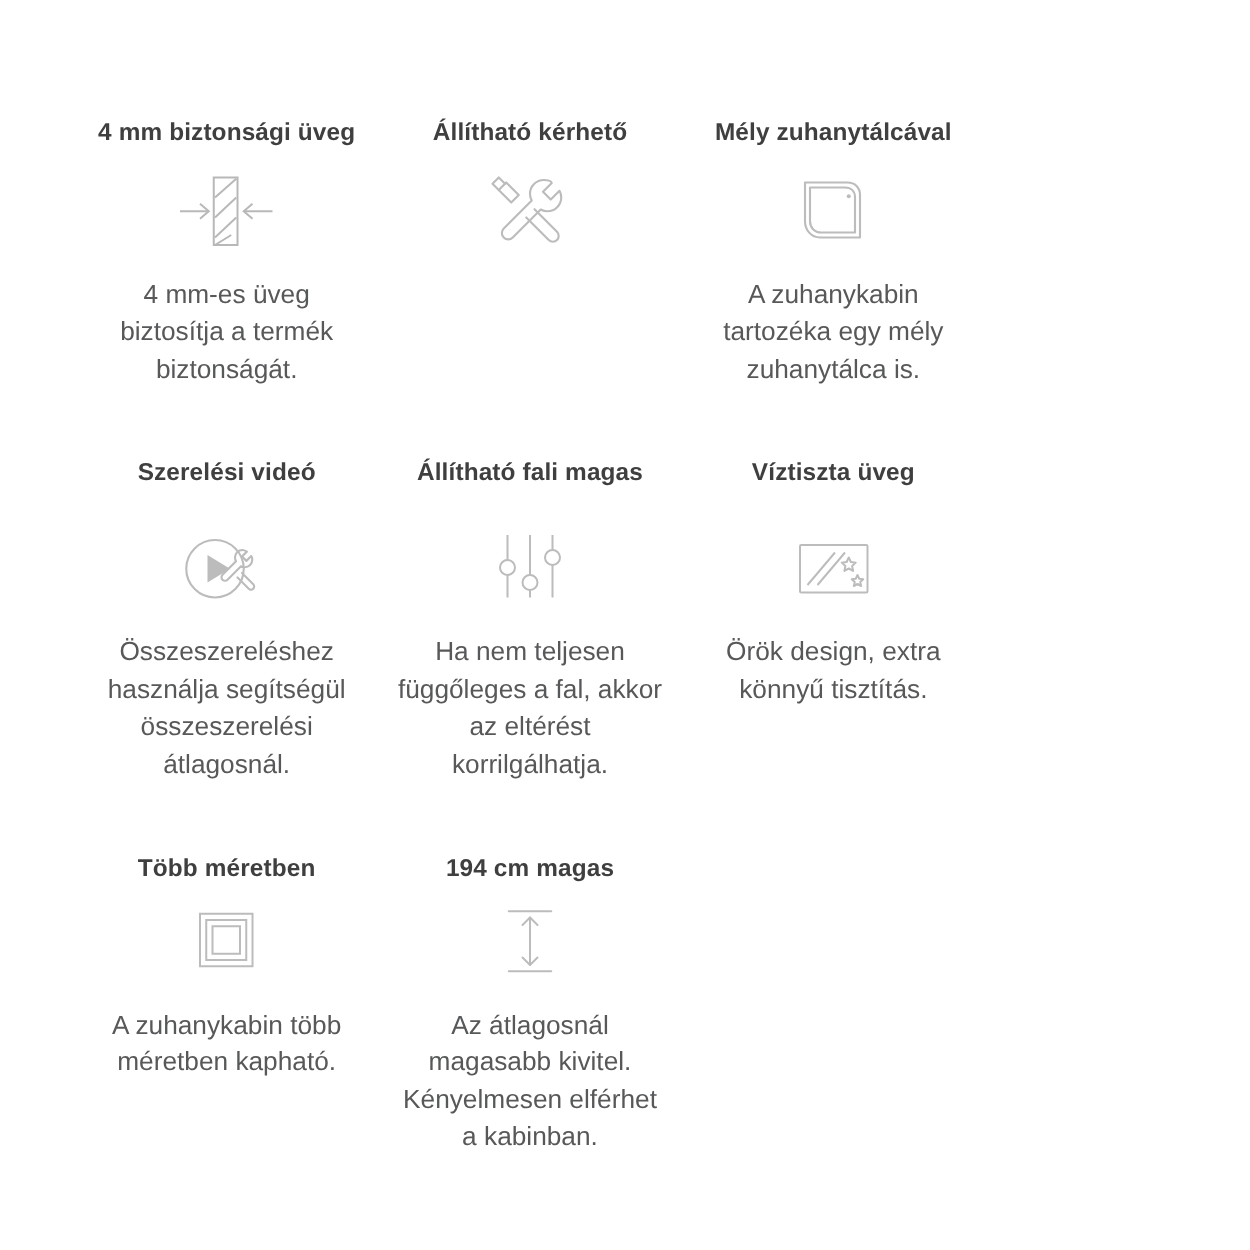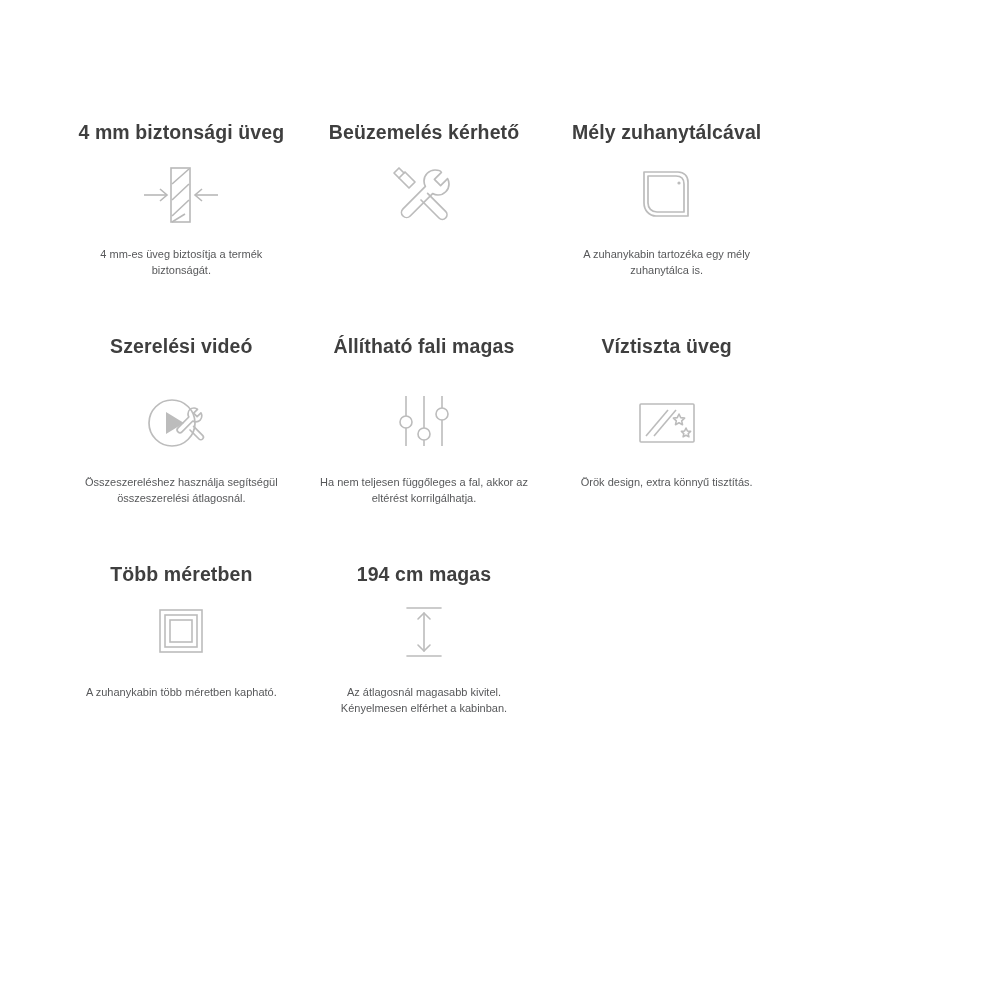--- a/index.html
+++ b/index.html
@@ -12,21 +12,21 @@
     background: #ffffff;
     font-family: "Liberation Sans", sans-serif;
     color: #4a4a4a;
     overflow: hidden;
   }
 
   .sheet {
     width: 848px;
     height: 1000px;
     box-sizing: border-box;
-    padding: 120px 60px 60px 60px;
+    padding: 94px 60px 60px 60px;
   }
 
   .feature-grid {
     display: grid;
     grid-template-columns: repeat(3, 1fr);
     grid-auto-rows: min-content;
     row-gap: 56px;
     column-gap: 0px;
   }
 
@@ -51,21 +51,21 @@
   .feature-icon {
     width: 90px;
     height: 72px;
     display: flex;
     align-items: center;
     justify-content: center;
     margin-bottom: 16px;
   }
 
   .feature-desc {
-    font-size: 11px;
+    font-size: 21px;
     color: #57585a;
     line-height: 1.42;
     max-width: 290px;
     margin: 0;
   }
 
   
   .row-2 .feature-title { margin-bottom: 28px; }
   .row-3 .feature-title { margin-bottom: 10px; }
 
@@ -91,21 +91,21 @@
             <line x1="58" y1="33" x2="80" y2="33"></line>
             <polyline points="22,27 29,33 22,39"></polyline>
             <polyline points="64,27 57,33 64,39"></polyline>
           </g>
         </svg>
       </div>
       <div class="feature-desc">4 mm-es üveg biztosítja a termék biztonságát.</div>
     </div>
 
     <div class="feature row-1">
-      <div class="feature-title">Beüzemelés kérhető</div>
+      <div class="feature-title">Állítható kérhető</div>
       <div class="feature-icon">
         <svg width="78" height="66" viewBox="0 0 78 66">
           <g stroke="#bcbcbc" stroke-width="1.7" fill="none" stroke-linecap="round" stroke-linejoin="round">
             <path d="M50 8c-6 0-11 5-11 11 0 2 .5 3.8 1.4 5.4L18 46.8c-2 2-2 5.2 0 7.2 2 2 5.2 2 7.2 0l22.4-22.4c1.6.9 3.4 1.4 5.4 1.4 6 0 11-5 11-11 0-2-.5-3.8-1.4-5.4l-7 7-6.2-6.2 7-7C55.8 8.5 53.9 8 50 8z"></path>
             <path d="M20 10l10 10-6 6-10-10z"></path>
             <path d="M14 16l-5-5 5-5 5 5"></path>
             <path d="M36 38l18 18c1.8 1.8 4.8 1.8 6.6 0 1.8-1.8 1.8-4.8 0-6.6L42.6 31.4"></path>
           </g>
         </svg>
       </div>

